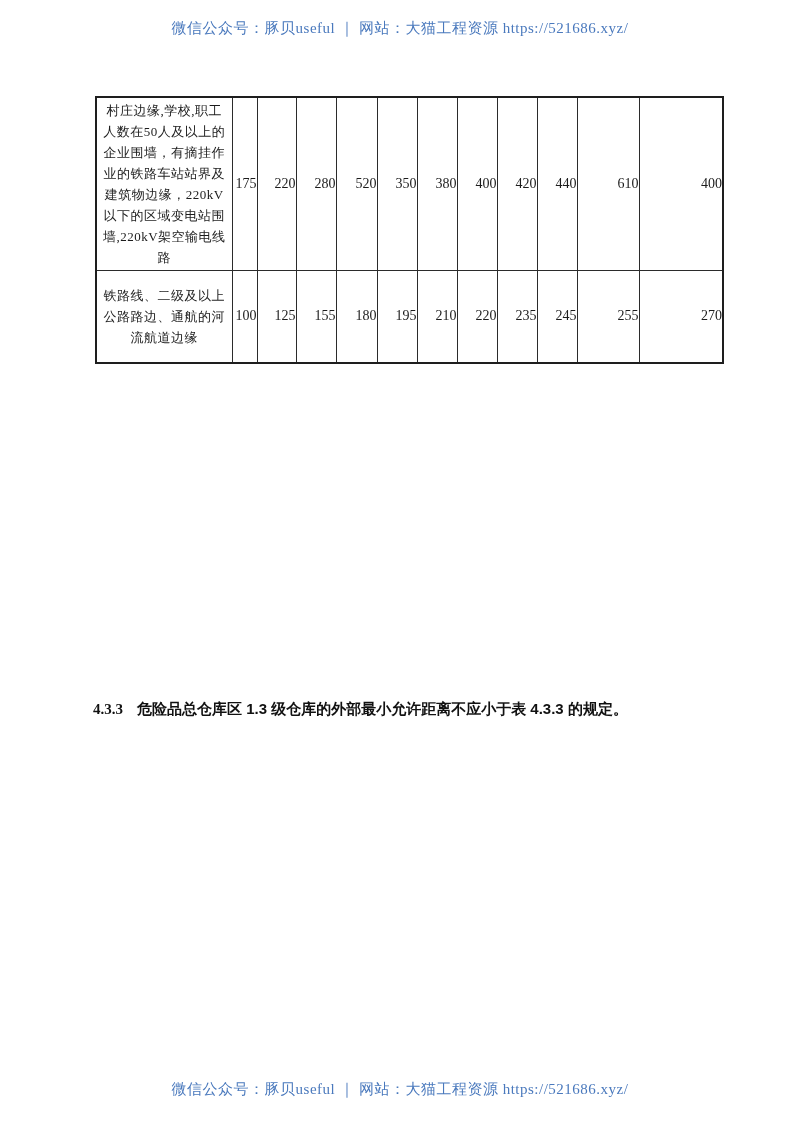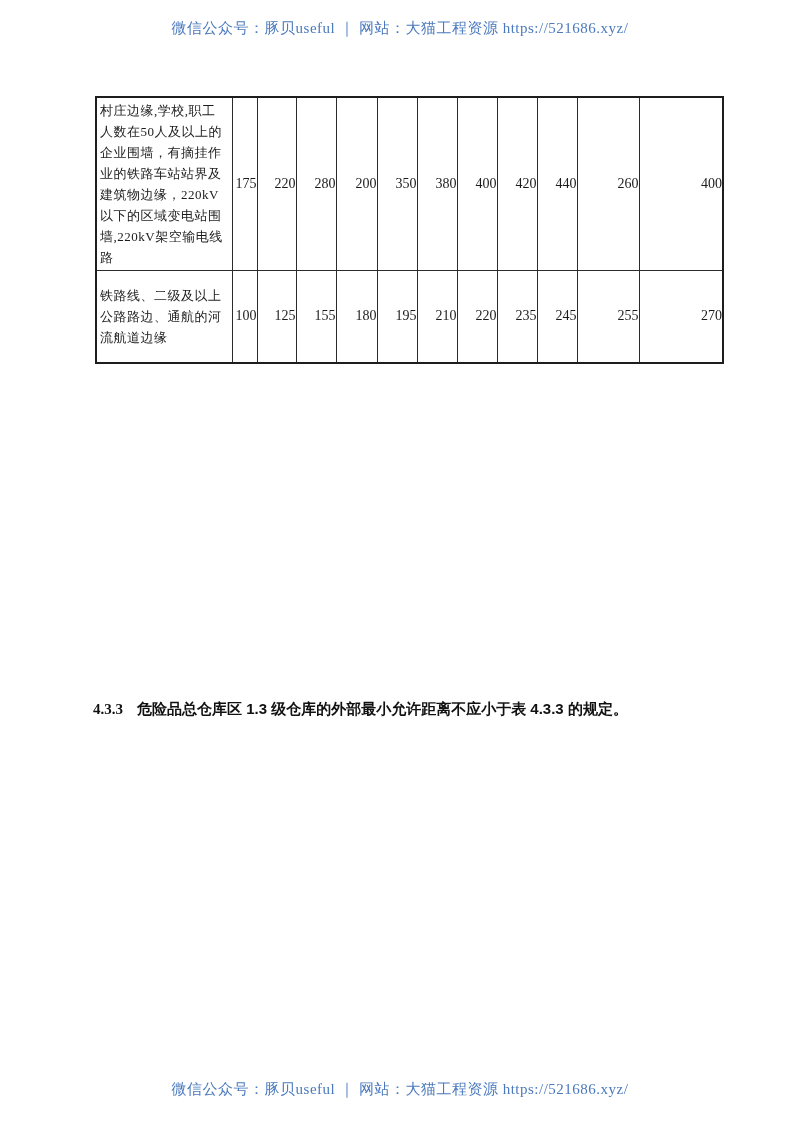--- a/index.html
+++ b/index.html
@@ -39,21 +39,21 @@
     border: 2px solid #1e1e1e;
   }
   table.dist-table td {
     border: 1px solid #2b2b2b;
     overflow: hidden;
   }
   td.label-cell {
     font-family: "Liberation Serif", "DejaVu Serif", serif;
     font-size: 13px;
     line-height: 21px;
-    text-align: left;
+    text-align: center;
     vertical-align: middle;
     padding: 2px 3px;
     word-break: break-all;
     letter-spacing: 0.5px;
     margin-left: 40px;
   }
   td.value-cell {
     font-family: Liberation Serif, serif;
     font-size: 14px;
     text-align: right;
@@ -119,27 +119,27 @@
       <col style="width:40px">
         <col style="width:62px">
         <col style="width:84px">
     </colgroup>
     <tbody>
         <tr>
           <td class="label-cell">村庄边缘,学校,职工人数在50人及以上的企业围墙，有摘挂作业的铁路车站站界及建筑物边缘，220kV以下的区域变电站围墙,220kV架空输电线路</td>
           <td class="value-cell">175</td>
           <td class="value-cell">220</td>
           <td class="value-cell">280</td>
-          <td class="value-cell">200</td>
+          <td class="value-cell">520</td>
           <td class="value-cell">350</td>
           <td class="value-cell">380</td>
           <td class="value-cell">400</td>
           <td class="value-cell">420</td>
           <td class="value-cell">440</td>
-          <td class="value-cell">260</td>
+          <td class="value-cell">610</td>
           <td class="value-cell">400</td>
         </tr>
         <tr>
           <td class="label-cell">铁路线、二级及以上公路路边、通航的河流航道边缘</td>
           <td class="value-cell">100</td>
           <td class="value-cell">125</td>
           <td class="value-cell">155</td>
           <td class="value-cell">180</td>
           <td class="value-cell">195</td>
           <td class="value-cell">210</td>

